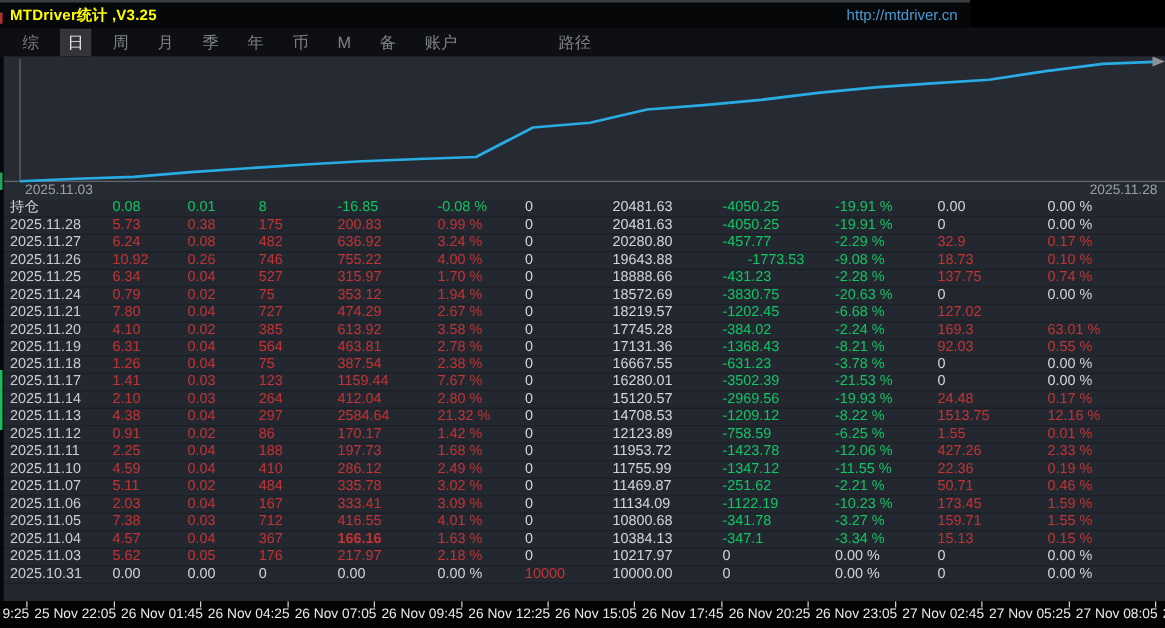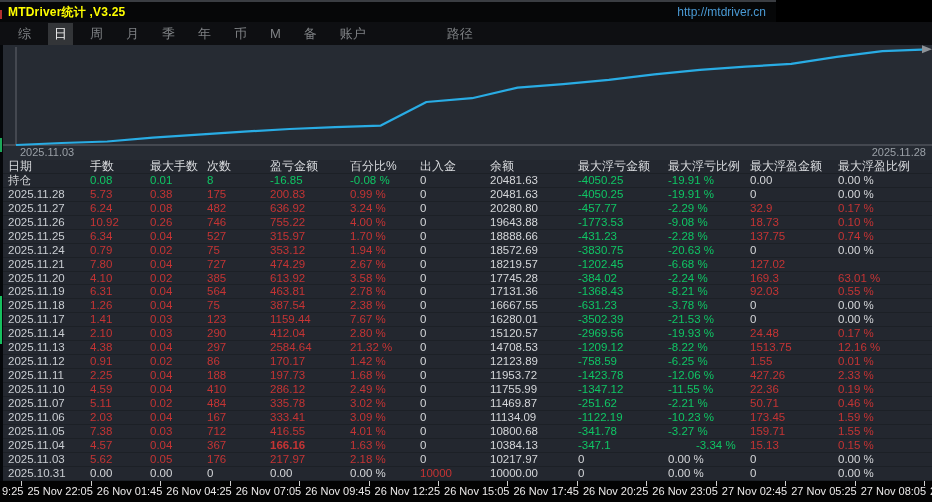--- a/index.html
+++ b/index.html
@@ -74,34 +74,20 @@
       <line x1="16" y1="2" x2="16" y2="100" stroke="#62676e" stroke-width="1"></line>
       <line x1="3" y1="100" x2="932" y2="100" stroke="#62676e" stroke-width="1"></line>
       <polyline id="eq-line" points="16.0,100.0 61.6,98.0 107.2,96.5 152.8,92.7 198.4,89.6 244.0,86.6 289.6,84.0 335.2,82.2 380.8,80.6 426.4,57.0 472.0,53.2 517.6,42.6 563.2,39.1 608.8,34.9 654.4,29.3 700.0,24.9 745.6,21.7 791.2,18.8 836.8,11.9 882.4,6.1 928.0,4.3" fill="none" stroke="#29ace4" stroke-width="2.2" stroke-linejoin="round"></polyline>
       <polygon id="eq-arrow" points="922,0.263831450094159 932,4.263831450094159 922,8.263831450094159" fill="#8d9298"></polygon>
     </svg>
     <span class="xlab left">2025.11.03</span>
     <span class="xlab right">2025.11.28</span>
   </div>
 
   <div class="table" id="table">
-      <div class="tr th">
-        <span>日期</span>
-        <span>手数</span>
-        <span>最大手数</span>
-        <span>次数</span>
-        <span>盈亏金额</span>
-        <span>百分比%</span>
-        <span>出入金</span>
-        <span>余额</span>
-        <span>最大浮亏金额</span>
-        <span>最大浮亏比例</span>
-        <span>最大浮盈金额</span>
-        <span>最大浮盈比例</span>
-      </div>
       <div class="tr">
         <span style="color: rgb(212, 214, 217);">持仓</span>
         <span style="color: rgb(15, 197, 100);">0.08</span>
         <span style="color: rgb(15, 197, 100);">0.01</span>
         <span style="color: rgb(15, 197, 100);">8</span>
         <span style="color: rgb(15, 197, 100);">-16.85</span>
         <span style="color: rgb(15, 197, 100);">-0.08 %</span>
         <span style="color: rgb(212, 214, 217);">0</span>
         <span style="color: rgb(212, 214, 217);">20481.63</span>
         <span style="color: rgb(15, 197, 100);">-4050.25</span>
@@ -139,21 +125,21 @@
       </div>
       <div class="tr">
         <span style="color: rgb(201, 205, 210);">2025.11.26</span>
         <span style="color: rgb(197, 52, 52);">10.92</span>
         <span style="color: rgb(197, 52, 52);">0.26</span>
         <span style="color: rgb(197, 52, 52);">746</span>
         <span style="color: rgb(197, 52, 52);">755.22</span>
         <span style="color: rgb(197, 52, 52);">4.00 %</span>
         <span style="color: rgb(212, 214, 217);">0</span>
         <span style="color: rgb(212, 214, 217);">19643.88</span>
-        <span style="color: rgb(15, 197, 100);">-1773.53</span>
+        <span style="color: rgb(15, 197, 100); margin-left: 20px;">-1773.53</span>
         <span style="color: rgb(15, 197, 100);">-9.08 %</span>
         <span style="color: rgb(197, 52, 52);">18.73</span>
         <span style="color: rgb(197, 52, 52);">0.10 %</span>
       </div>
       <div class="tr">
         <span style="color: rgb(201, 205, 210);">2025.11.25</span>
         <span style="color: rgb(197, 52, 52);">6.34</span>
         <span style="color: rgb(197, 52, 52);">0.04</span>
         <span style="color: rgb(197, 52, 52);">527</span>
         <span style="color: rgb(197, 52, 52);">315.97</span>
@@ -246,21 +232,21 @@
         <span style="color: rgb(212, 214, 217);">16280.01</span>
         <span style="color: rgb(15, 197, 100);">-3502.39</span>
         <span style="color: rgb(15, 197, 100);">-21.53 %</span>
         <span style="color: rgb(212, 214, 217);">0</span>
         <span style="color: rgb(212, 214, 217);">0.00 %</span>
       </div>
       <div class="tr">
         <span style="color: rgb(201, 205, 210);">2025.11.14</span>
         <span style="color: rgb(197, 52, 52);">2.10</span>
         <span style="color: rgb(197, 52, 52);">0.03</span>
-        <span style="color: rgb(197, 52, 52);">290</span>
+        <span style="color: rgb(197, 52, 52);">264</span>
         <span style="color: rgb(197, 52, 52);">412.04</span>
         <span style="color: rgb(197, 52, 52);">2.80 %</span>
         <span style="color: rgb(212, 214, 217);">0</span>
         <span style="color: rgb(212, 214, 217);">15120.57</span>
         <span style="color: rgb(15, 197, 100);">-2969.56</span>
         <span style="color: rgb(15, 197, 100);">-19.93 %</span>
         <span style="color: rgb(197, 52, 52);">24.48</span>
         <span style="color: rgb(197, 52, 52);">0.17 %</span>
       </div>
       <div class="tr">
@@ -364,21 +350,21 @@
       <div class="tr">
         <span style="color: rgb(201, 205, 210);">2025.11.04</span>
         <span style="color: rgb(197, 52, 52);">4.57</span>
         <span style="color: rgb(197, 52, 52);">0.04</span>
         <span style="color: rgb(197, 52, 52);">367</span>
         <span style="color: rgb(197, 52, 52); font-weight: bold;">166.16</span>
         <span style="color: rgb(197, 52, 52);">1.63 %</span>
         <span style="color: rgb(212, 214, 217);">0</span>
         <span style="color: rgb(212, 214, 217);">10384.13</span>
         <span style="color: rgb(15, 197, 100);">-347.1</span>
-        <span style="color: rgb(15, 197, 100); margin-left: 28px;">-3.34 %</span>
+        <span style="color: rgb(15, 197, 100);">-3.34 %</span>
         <span style="color: rgb(197, 52, 52);">15.13</span>
         <span style="color: rgb(197, 52, 52);">0.15 %</span>
       </div>
       <div class="tr">
         <span style="color: rgb(201, 205, 210);">2025.11.03</span>
         <span style="color: rgb(197, 52, 52);">5.62</span>
         <span style="color: rgb(197, 52, 52);">0.05</span>
         <span style="color: rgb(197, 52, 52);">176</span>
         <span style="color: rgb(197, 52, 52);">217.97</span>
         <span style="color: rgb(197, 52, 52);">2.18 %</span>

